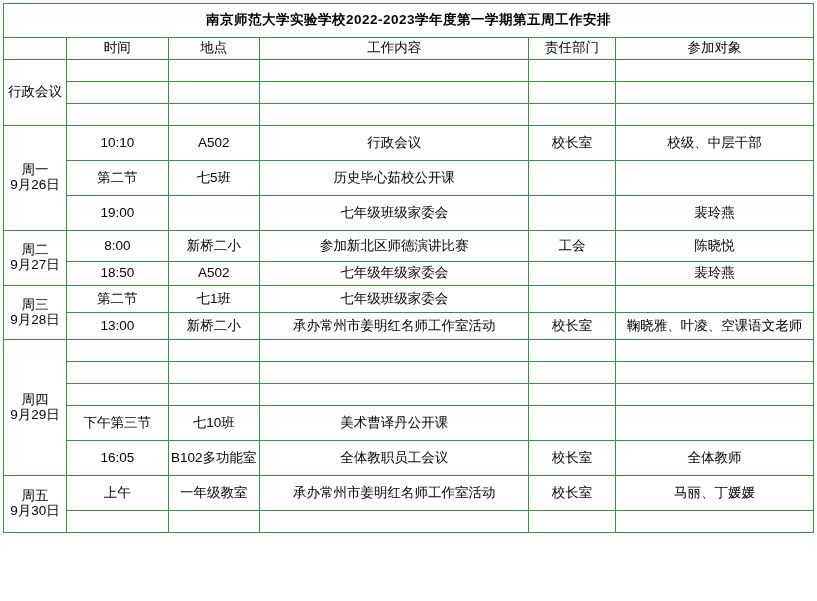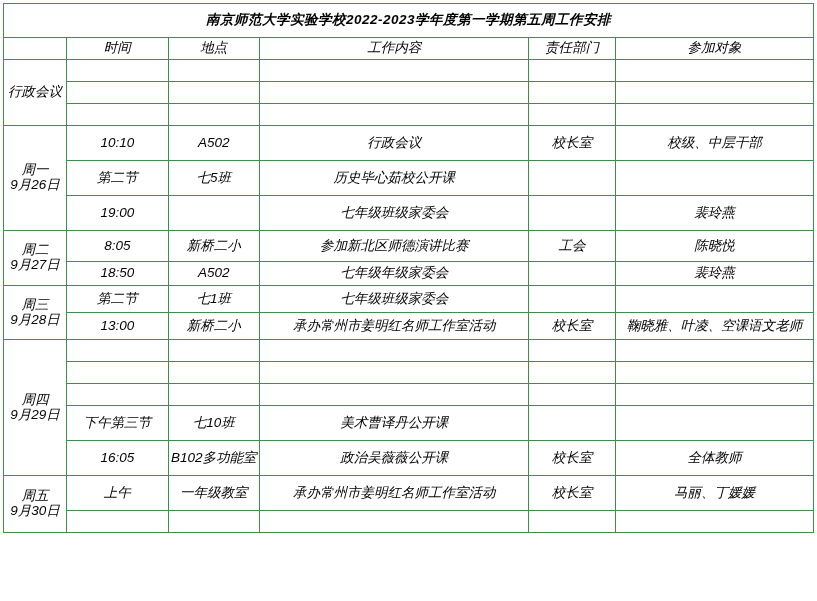--- a/index.html
+++ b/index.html
@@ -18,21 +18,20 @@
     width: 817px;
     height: 601px;
     position: relative;
     box-sizing: border-box;
   }
   table.schedule {
     border-collapse: collapse;
     width: 811px;
     margin: 3px 0 0 3px;
     table-layout: fixed;
-    font-style: italic;
   }
   table.schedule td {
     border: 1px solid #3d8f4a;
     text-align: center;
     vertical-align: middle;
     font-size: 13.5px;
     padding: 0;
     line-height: 1.1;
     overflow: hidden;
     white-space: nowrap;
@@ -141,21 +140,21 @@
         <td class="r34">七年级班级家委会</td>
         <td class="r34"></td>
         <td class="r34">裴玲燕</td>
       </tr>
 
       <tr>
         <td class="day-cell" rowspan="2">
           <div>周二</div>
           <div>9月27日</div>
         </td>
-        <td class="r30">8:05</td>
+        <td class="r30">8:00</td>
         <td class="r30">新桥二小</td>
         <td class="r30">参加新北区师德演讲比赛</td>
         <td class="r30">工会</td>
         <td class="r30">陈晓悦</td>
       </tr>
       <tr>
         <td class="r23">18:50</td>
         <td class="r23">A502</td>
         <td class="r23">七年级年级家委会</td>
         <td class="r23"></td>
@@ -209,21 +208,21 @@
       <tr>
         <td class="r34">下午第三节</td>
         <td class="r34">七10班</td>
         <td class="r34">美术曹译丹公开课</td>
         <td class="r34"></td>
         <td class="r34"></td>
       </tr>
       <tr>
         <td class="r34">16:05</td>
         <td class="r34">B102多功能室</td>
-        <td class="r34">政治吴薇薇公开课</td>
+        <td class="r34">全体教职员工会议</td>
         <td class="r34">校长室</td>
         <td class="r34">全体教师</td>
       </tr>
 
       <tr>
         <td class="day-cell" rowspan="2">
           <div>周五</div>
           <div>9月30日</div>
         </td>
         <td class="r34">上午</td>

